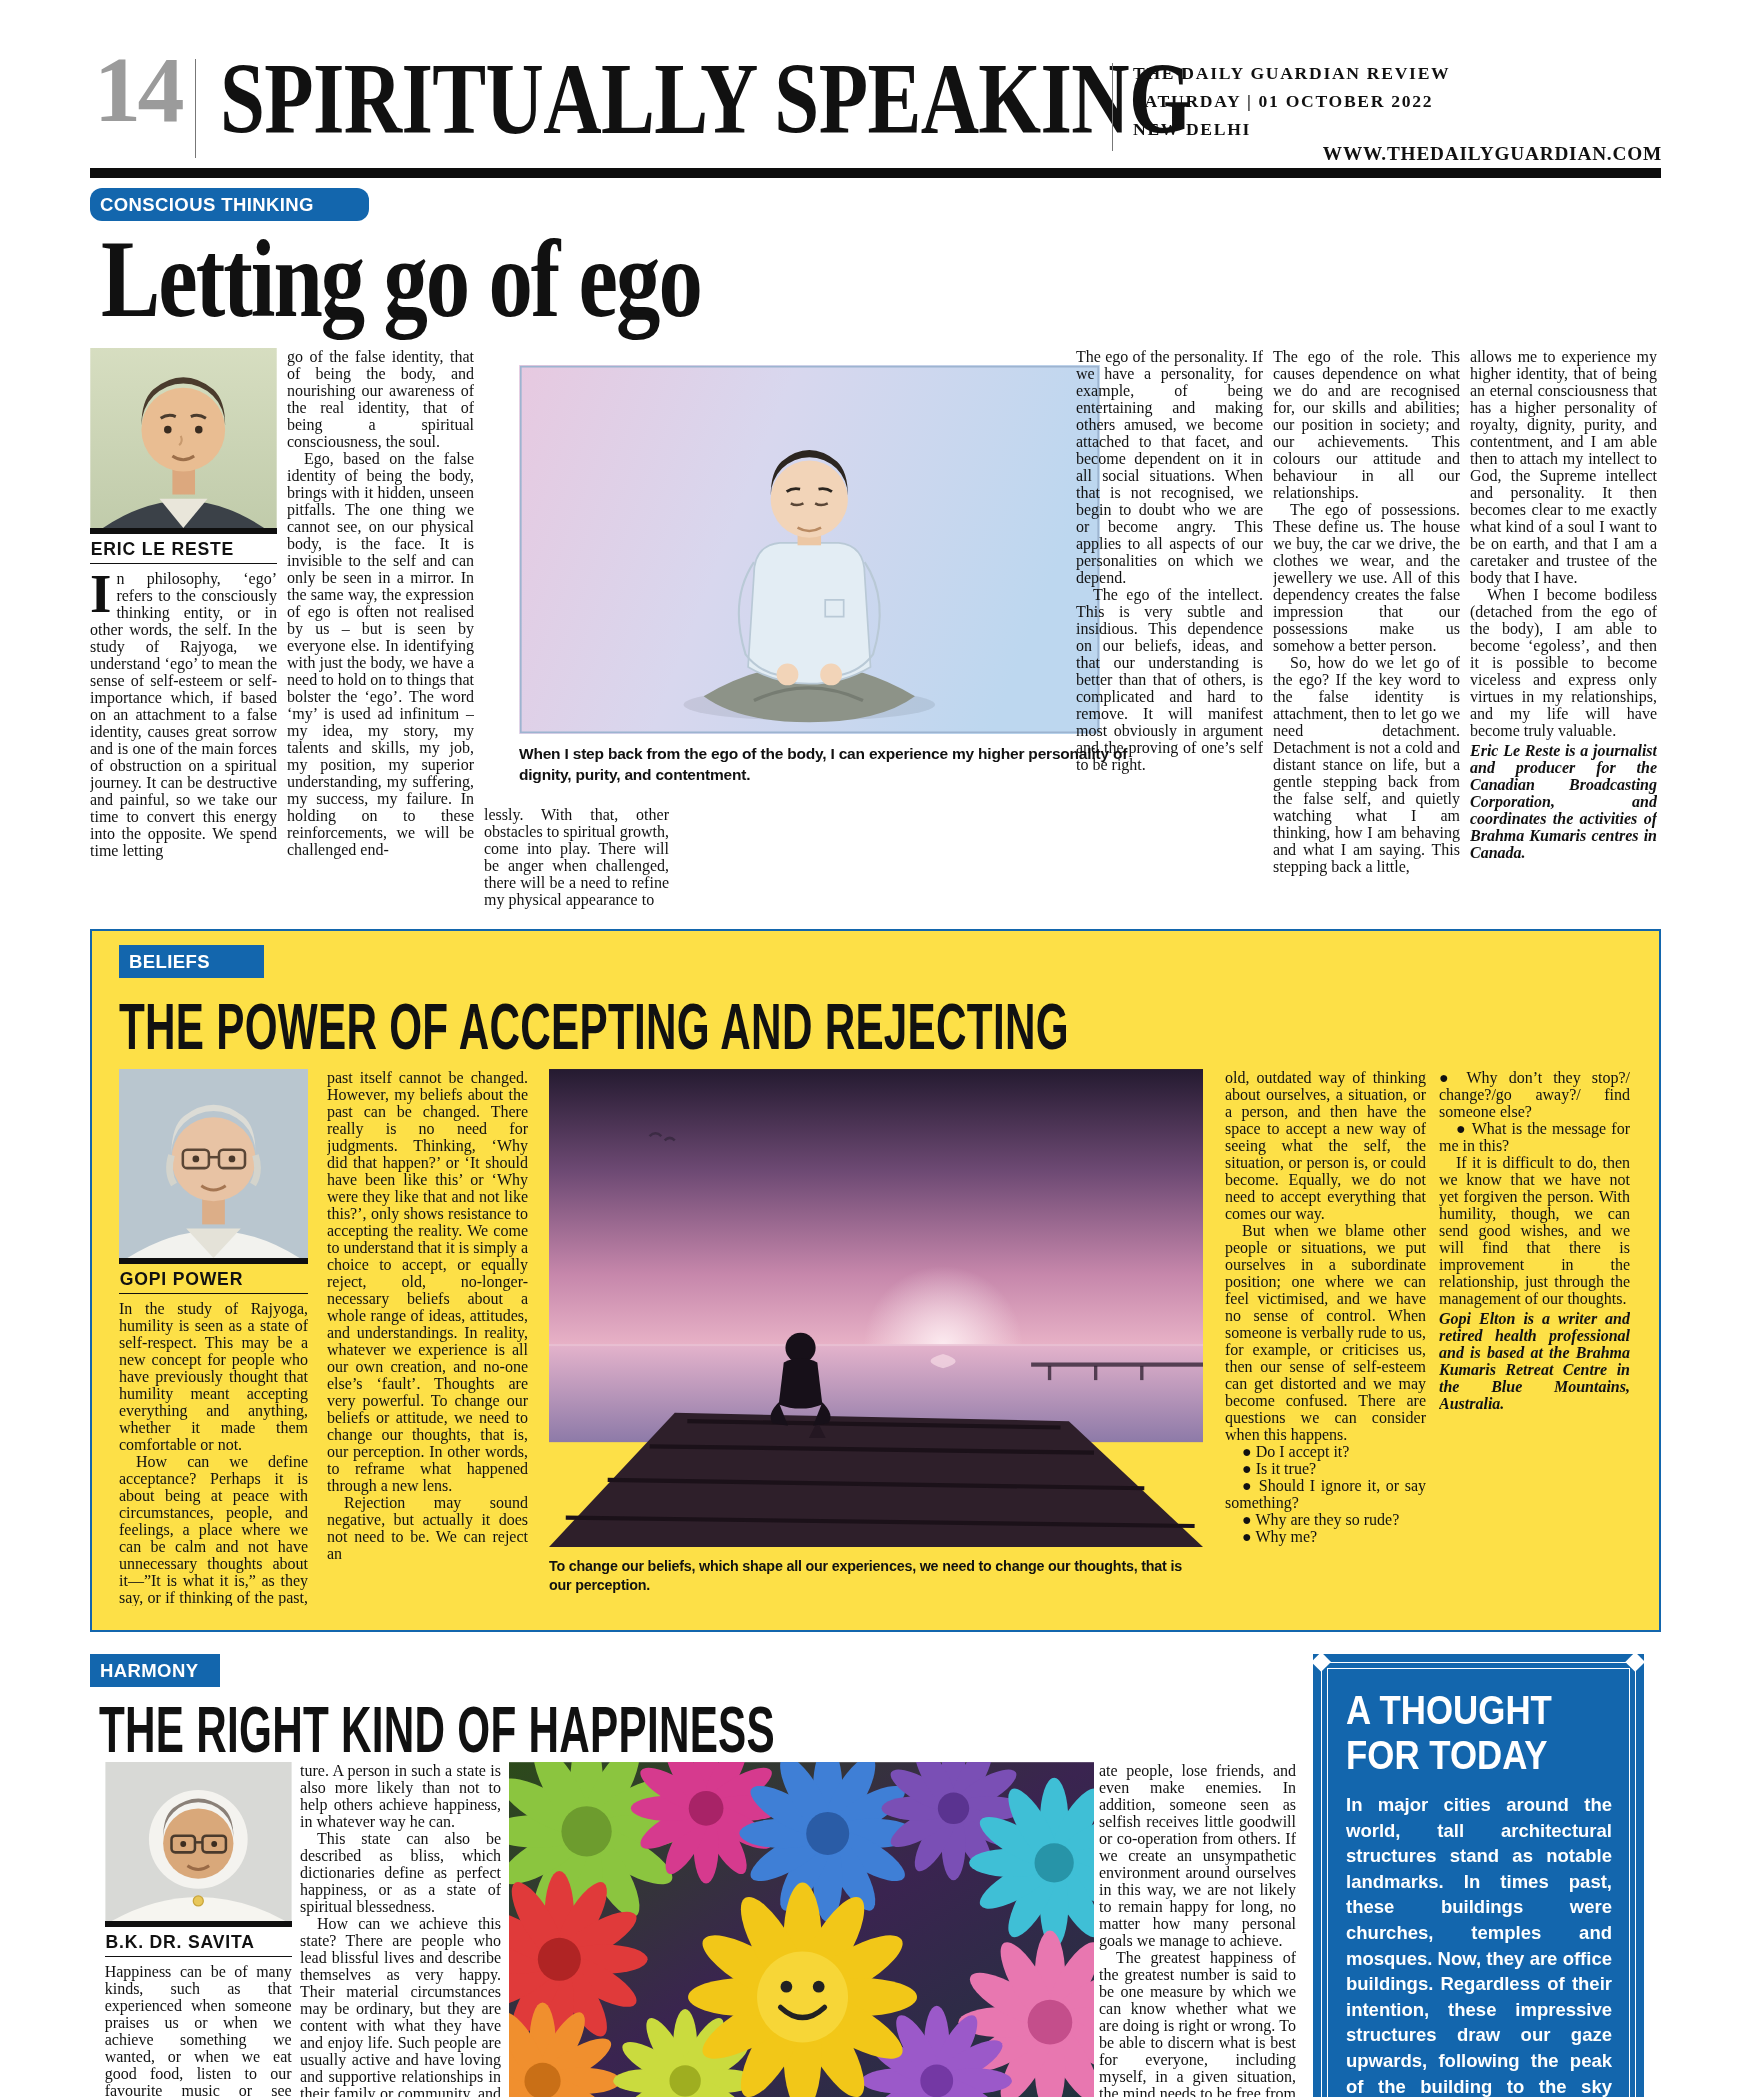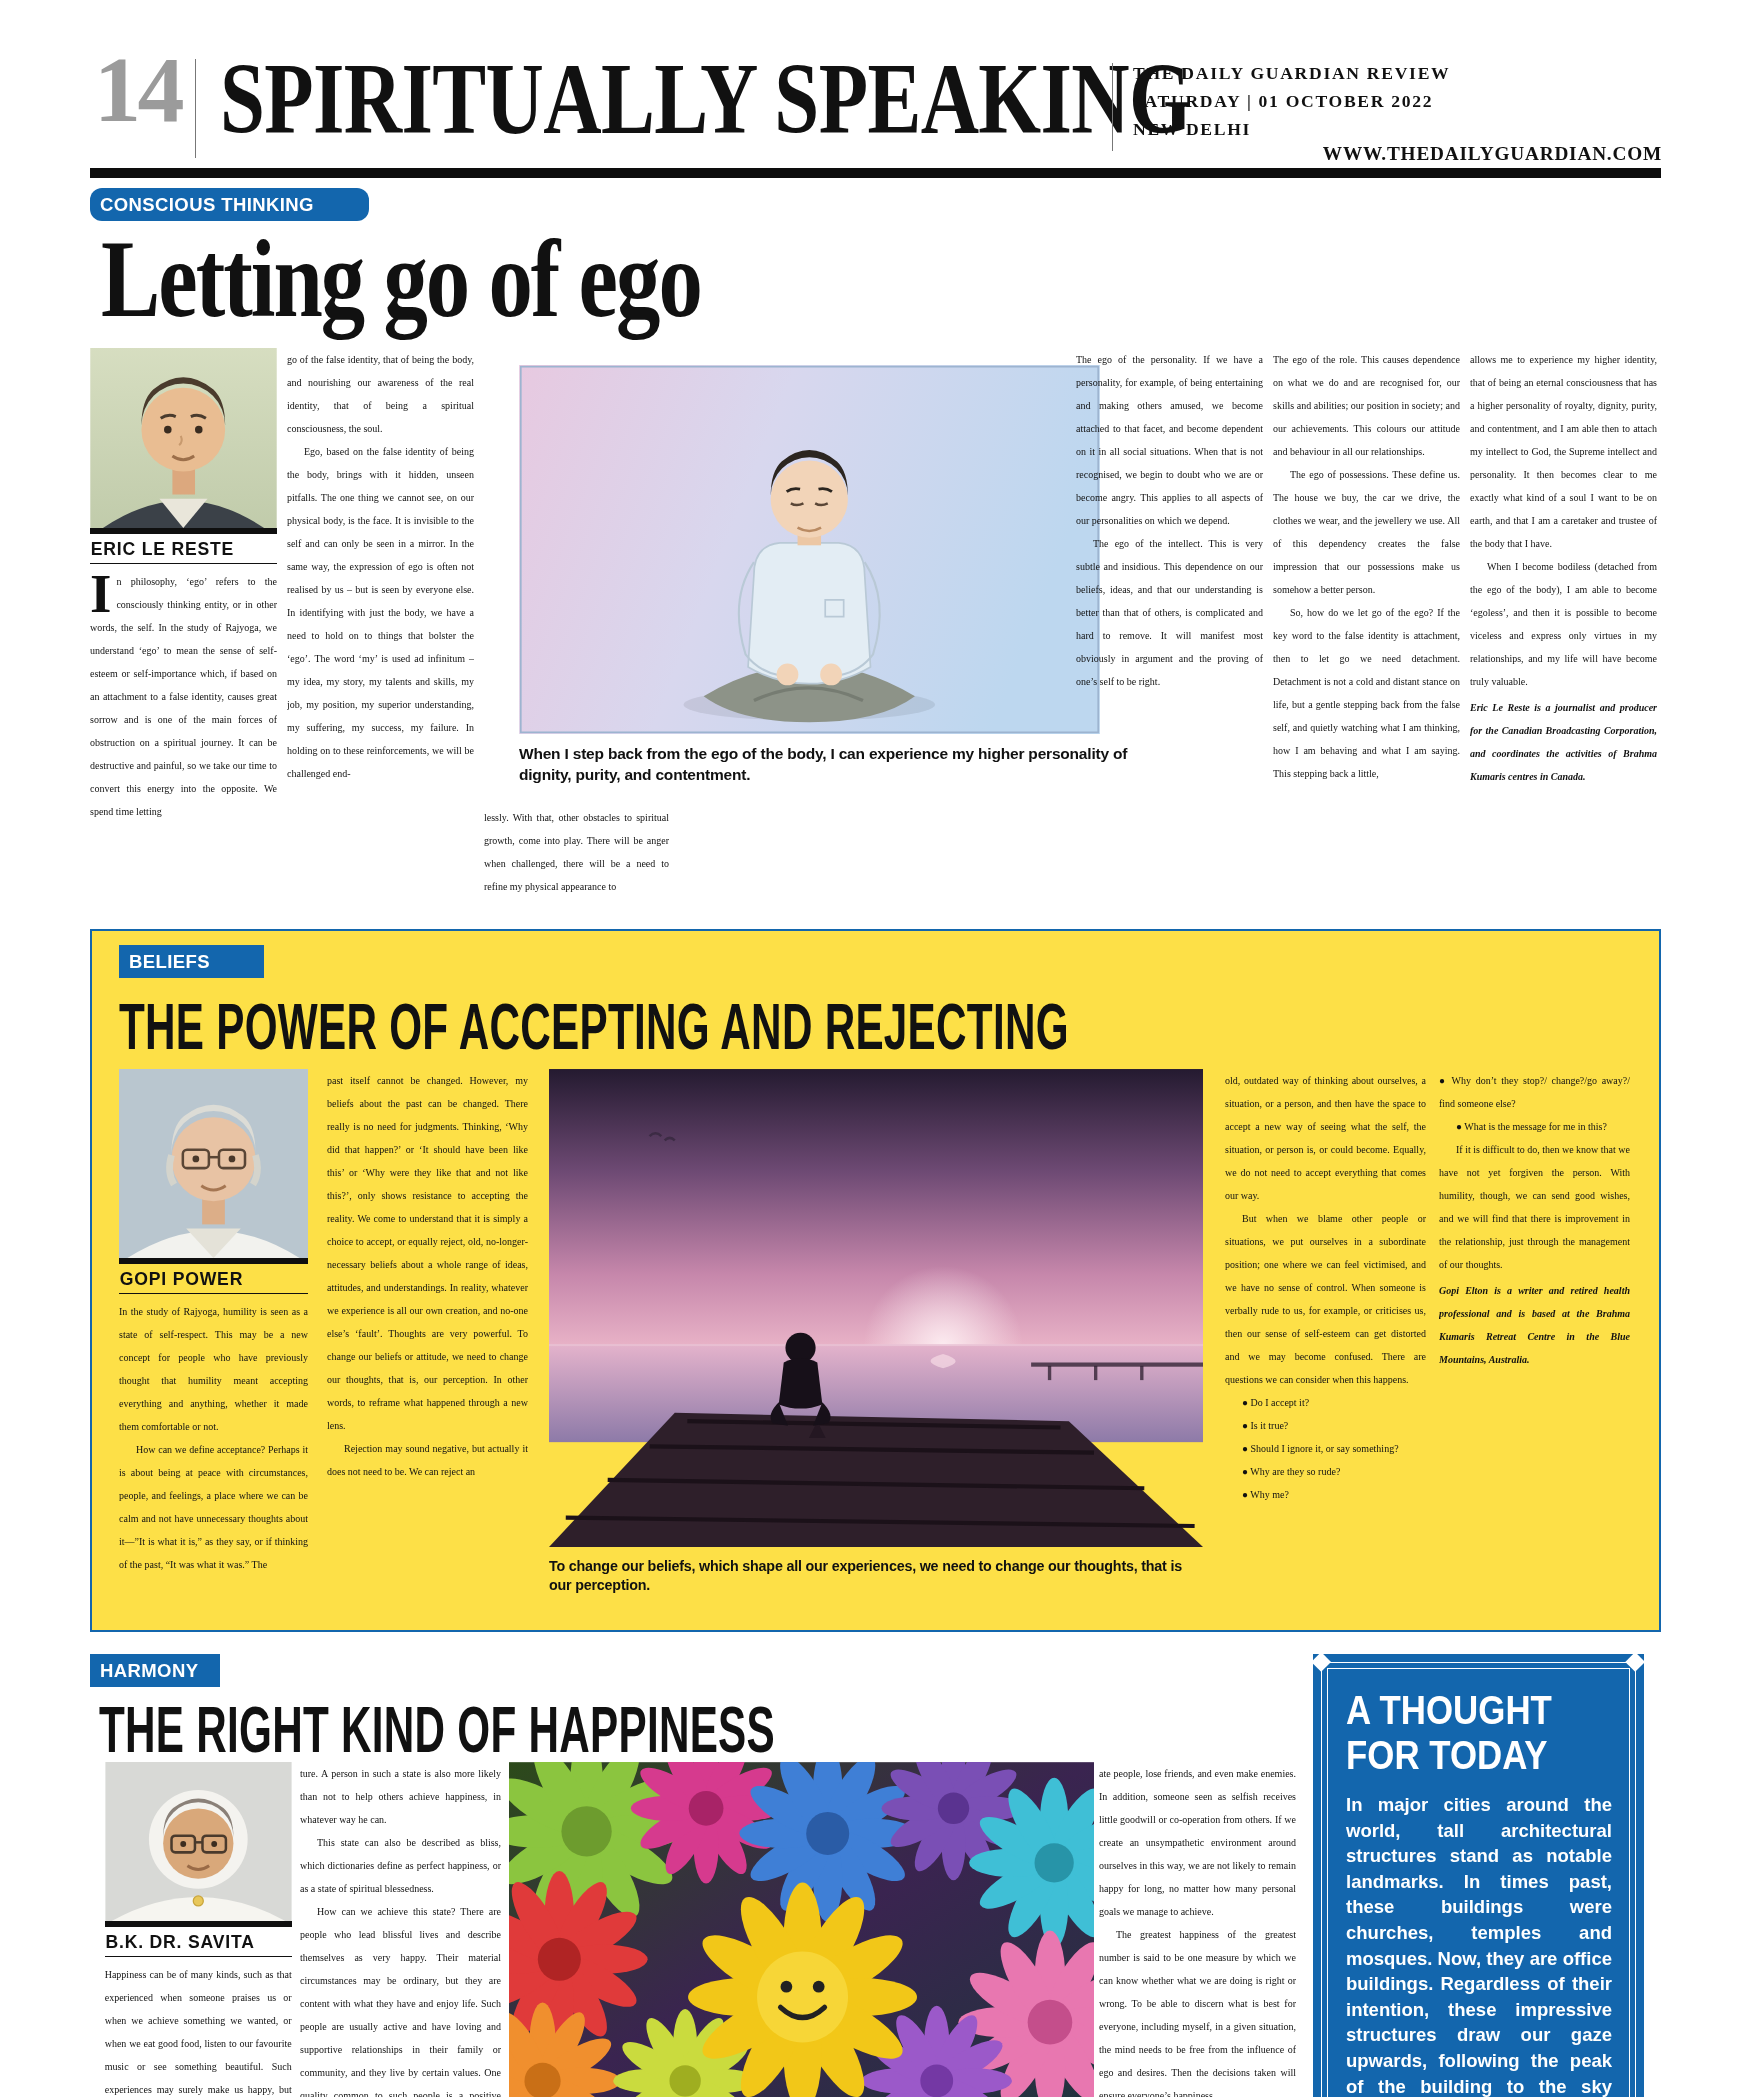--- a/index.html
+++ b/index.html
@@ -19,21 +19,21 @@
   
   .kicker{background:#1366ad;color:#fff;font:700 18.5px/33px "Liberation Sans",sans-serif;
           letter-spacing:0.4px;padding:0 10px;box-sizing:border-box;}
   .headline-serif{font:700 111px/1.02 "Liberation Serif",serif;letter-spacing:-2.5px;white-space:nowrap;
           transform:scaleX(.8);transform-origin:left top;}
   .headline-sans{font:700 64px/1 "Liberation Sans",sans-serif;white-space:nowrap;
           transform:scaleX(.66);transform-origin:left top;letter-spacing:0.4px;}
   .byline{font:700 17.6px/17.6px "Liberation Sans",sans-serif;letter-spacing:0.8px;
           padding:6.7px 0 5px 0.8px;border-bottom:1.7px solid #111;}
   .photo-bar{height:5.9px;background:#0f0f0f;}
-  .body-text{font-size:10px;line-height:23px;text-align:justify;overflow:hidden;}
+  .body-text{font-size:16px;line-height:17px;text-align:justify;overflow:hidden;}
   .body-text p{margin:0;}
   .body-text p + p{text-indent:17px;}
   .credit{font-style:italic;font-weight:600;margin-top:2.5px;}
   .dropcap div[data-bind] p:first-child::first-letter{
           float:left;font-size:55px;line-height:44px;padding:1.7px 5px 0 0;font-weight:700;}
   .fig-caption{font:700 15.5px/21px "Liberation Sans",sans-serif;letter-spacing:-0.2px;}
   .fig-caption.small{font-size:14.3px;line-height:19.3px;}
   .photo-frame{display:block;}
 
   

